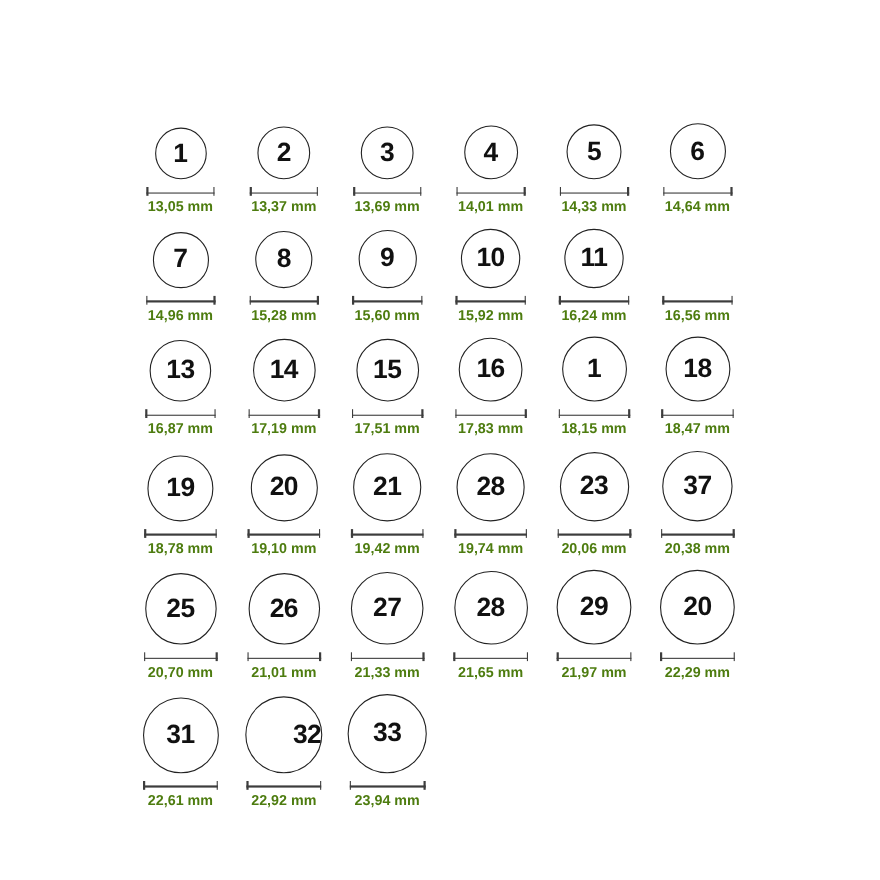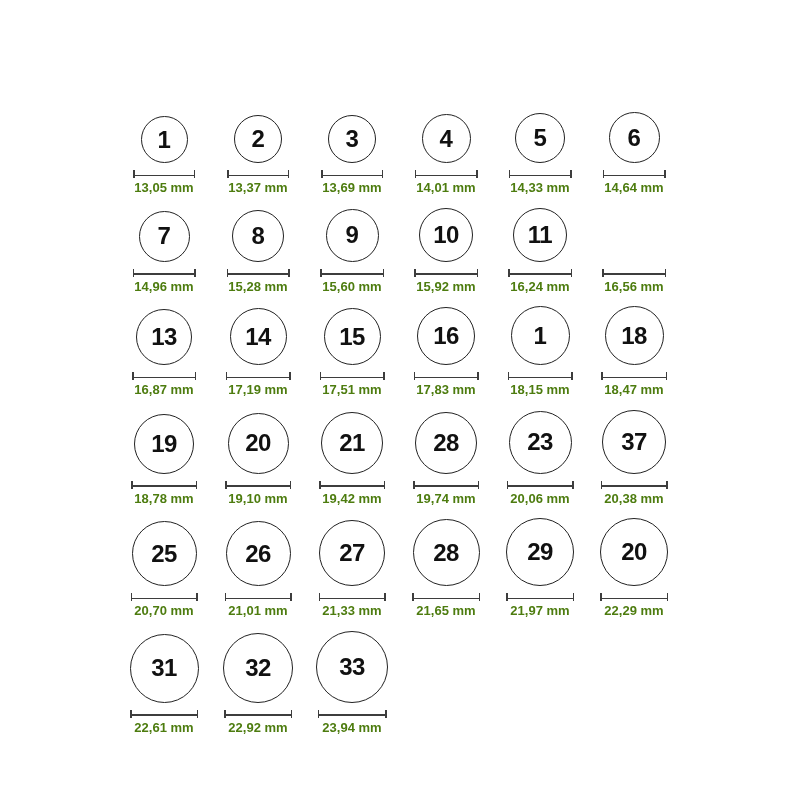--- a/index.html
+++ b/index.html
@@ -456,21 +456,21 @@
     </div>
     <div class="measure" style="width: 68px;">
       <div class="tick left"></div>
       <div class="bar"></div>
       <div class="tick right"></div>
     </div>
     <div class="diameter-label">22,61 mm</div>
   </div>
 
   <div class="ring-cell">
-    <div class="ring-circle" style="width: 70px; height: 70px;">
+    <div class="ring-circle" style="width: 70px; height: 70px; justify-content: flex-end;">
       <span class="ring-num">32</span>
     </div>
     <div class="measure" style="width: 68px;">
       <div class="tick left"></div>
       <div class="bar"></div>
       <div class="tick right"></div>
     </div>
     <div class="diameter-label">22,92 mm</div>
   </div>
 

